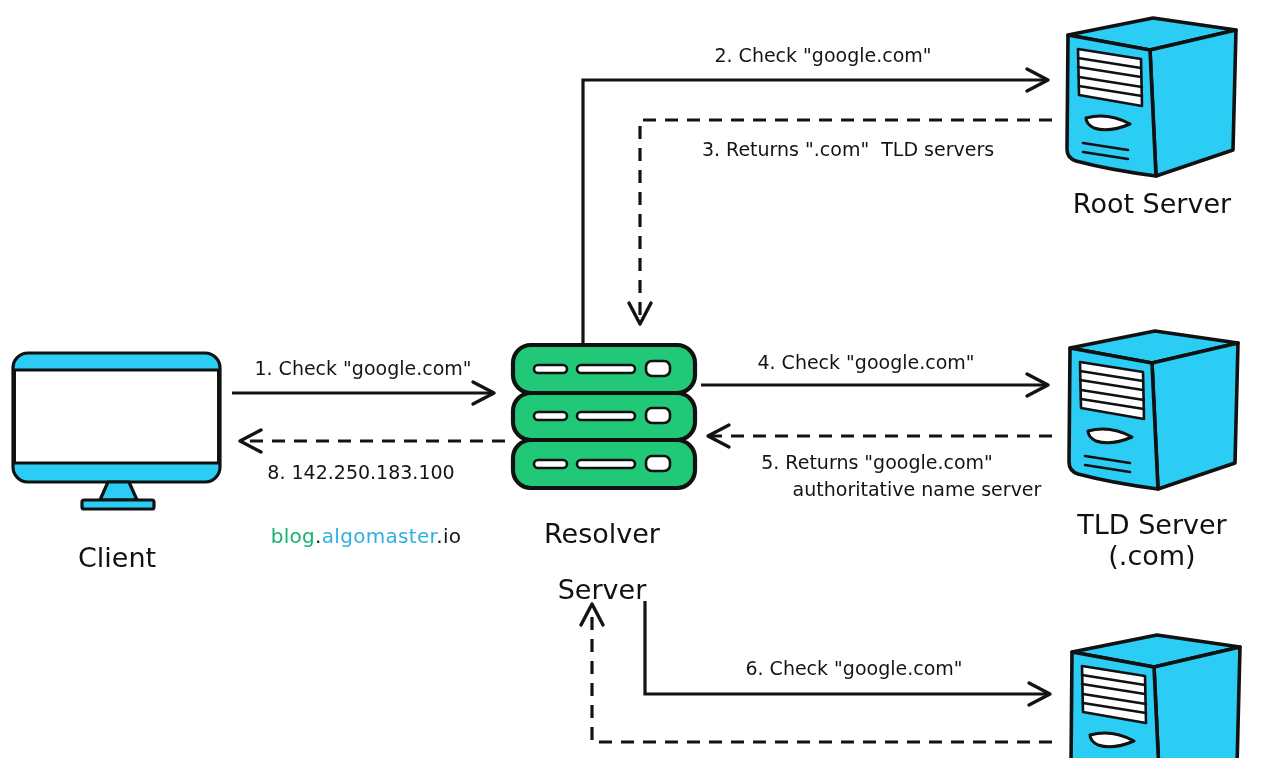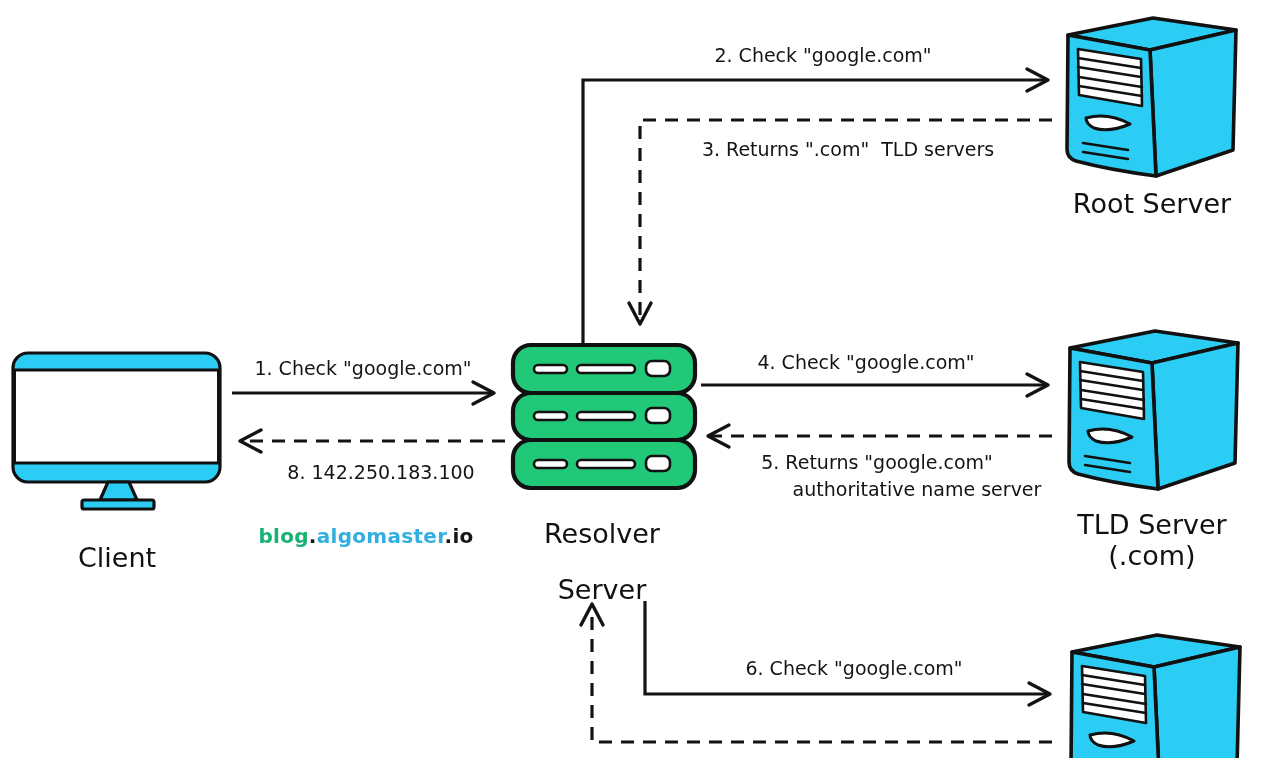--- a/index.html
+++ b/index.html
@@ -7,21 +7,21 @@
     position:relative; width:1280px; height:758px; overflow:hidden;
     background:#ffffff; font-family:"DejaVu Sans", sans-serif;
   }
   svg { position:absolute; left:0; top:0; }
   .lbl {
     position:absolute; transform:translateX(-50%);
     font-size:19px; color:#141414; white-space:pre; line-height:1.15;
     text-align:center;
   }
   .entity { font-size:27px; color:#111; }
-  .brand { font-weight:bold; font-size:20px; letter-spacing:0.3px; }
+  .brand { font-weight:normal; font-size:20px; letter-spacing:0.3px; }
   .brand .bg { color:var(--brand-green); }
   .brand .bb { color:var(--brand-blue); }
   .brand .bd { color:#161616; }
   .cyanF   { fill:var(--cyan); stroke:#111; stroke-width:3.6; stroke-linejoin:round; }
   .cyanF4  { fill:var(--cyan); stroke:#111; stroke-width:3.2; stroke-linejoin:round; }
   .greenF  { fill:var(--green); stroke:#111; stroke-width:4.2; stroke-linejoin:round; }
   .whiteF  { fill:#ffffff; stroke:#111; stroke-width:2.6; stroke-linejoin:round; }
   .whiteF3 { fill:#ffffff; stroke:#111; stroke-width:3; stroke-linejoin:round; }
   .inkLine { fill:none; stroke:#111; stroke-width:2.6; stroke-linecap:round; }
   .flow    { fill:none; stroke:#131313; stroke-width:3.2; stroke-linecap:butt; stroke-linejoin:miter; }
@@ -107,21 +107,21 @@
     </g>
     <g>
       <use href="#tower" x="1042" y="315"></use>
     </g>
     <g>
       <use href="#tower" x="1044" y="619"></use>
     </g>
   </svg>
 
   <div class="lbl" style="left:363px; top:358px;">1. Check "google.com"</div>
-  <div class="lbl" style="left:361px; top:462px;margin-left:20px;">8. 142.250.183.100</div>
+  <div class="lbl" style="left:361px; top:462px;">8. 142.250.183.100</div>
   <div class="lbl" style="left:823px; top:45px;">2. Check "google.com"</div>
   <div class="lbl" style="left:848px; top:139px;">3. Returns ".com"  TLD servers</div>
   <div class="lbl" style="left:866px; top:352px;">4. Check "google.com"</div>
   <div class="lbl" style="left:877px; top:452px;">5. Returns "google.com"</div>
   <div class="lbl" style="left:877px; top:479px;margin-left:40px;">authoritative name server</div>
   <div class="lbl" style="left:854px; top:658px;">6. Check "google.com"</div>
 
   <div class="lbl entity" style="left:117px; top:542px;">Client</div>
   <div class="lbl entity" style="left:602px; top:518px;">Resolver</div>
   <div class="lbl entity" style="left:602px; top:558px;margin-top:16px;">Server</div>

